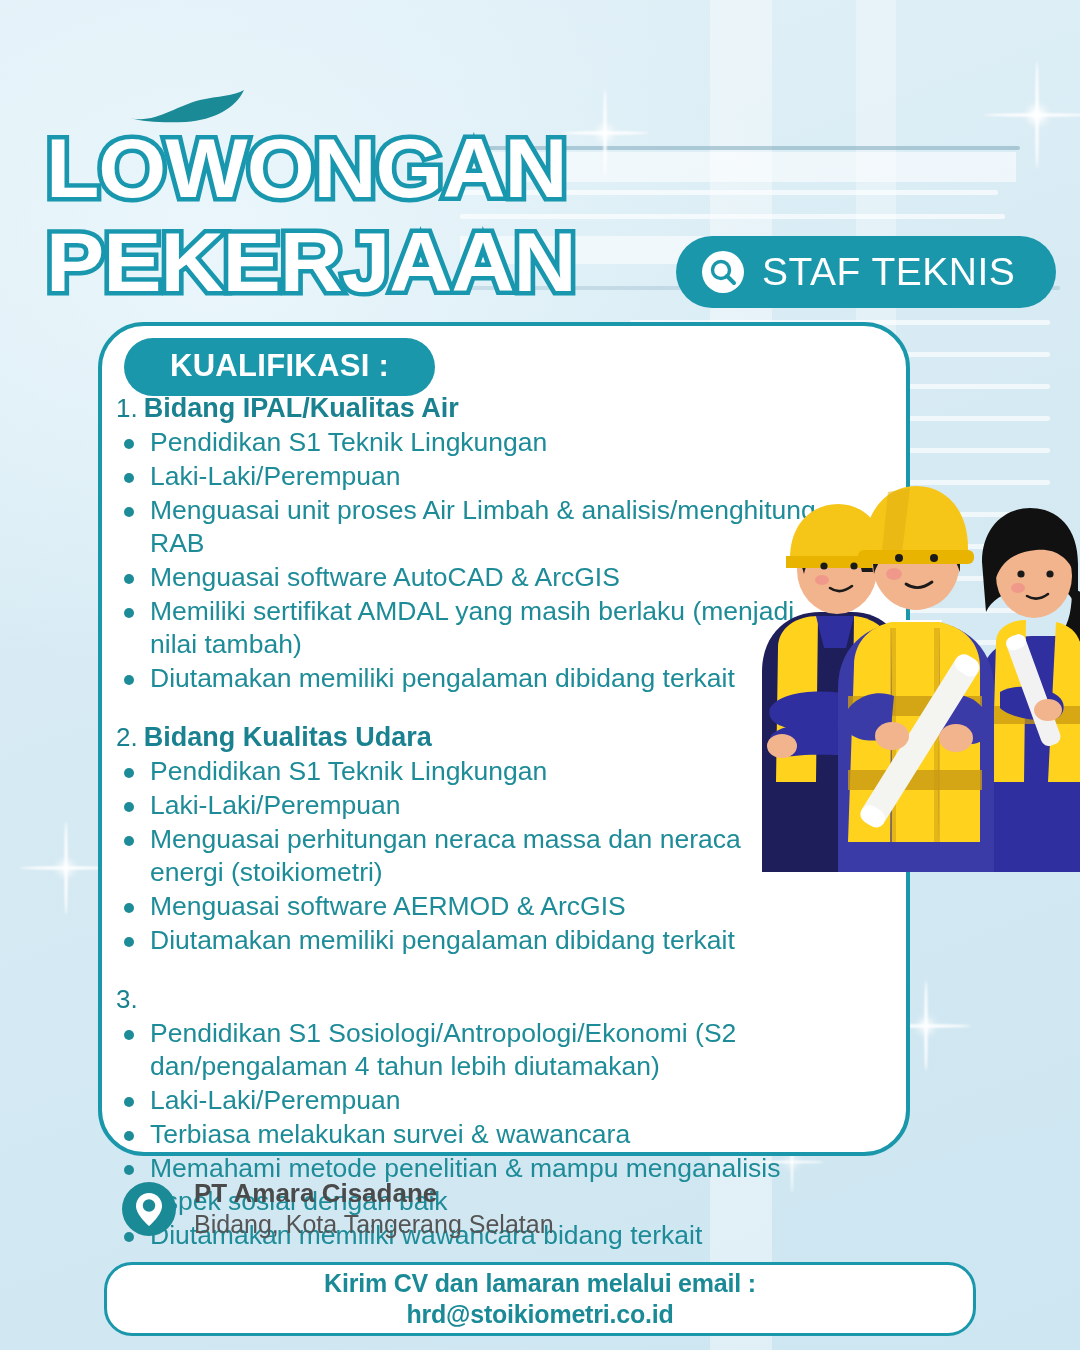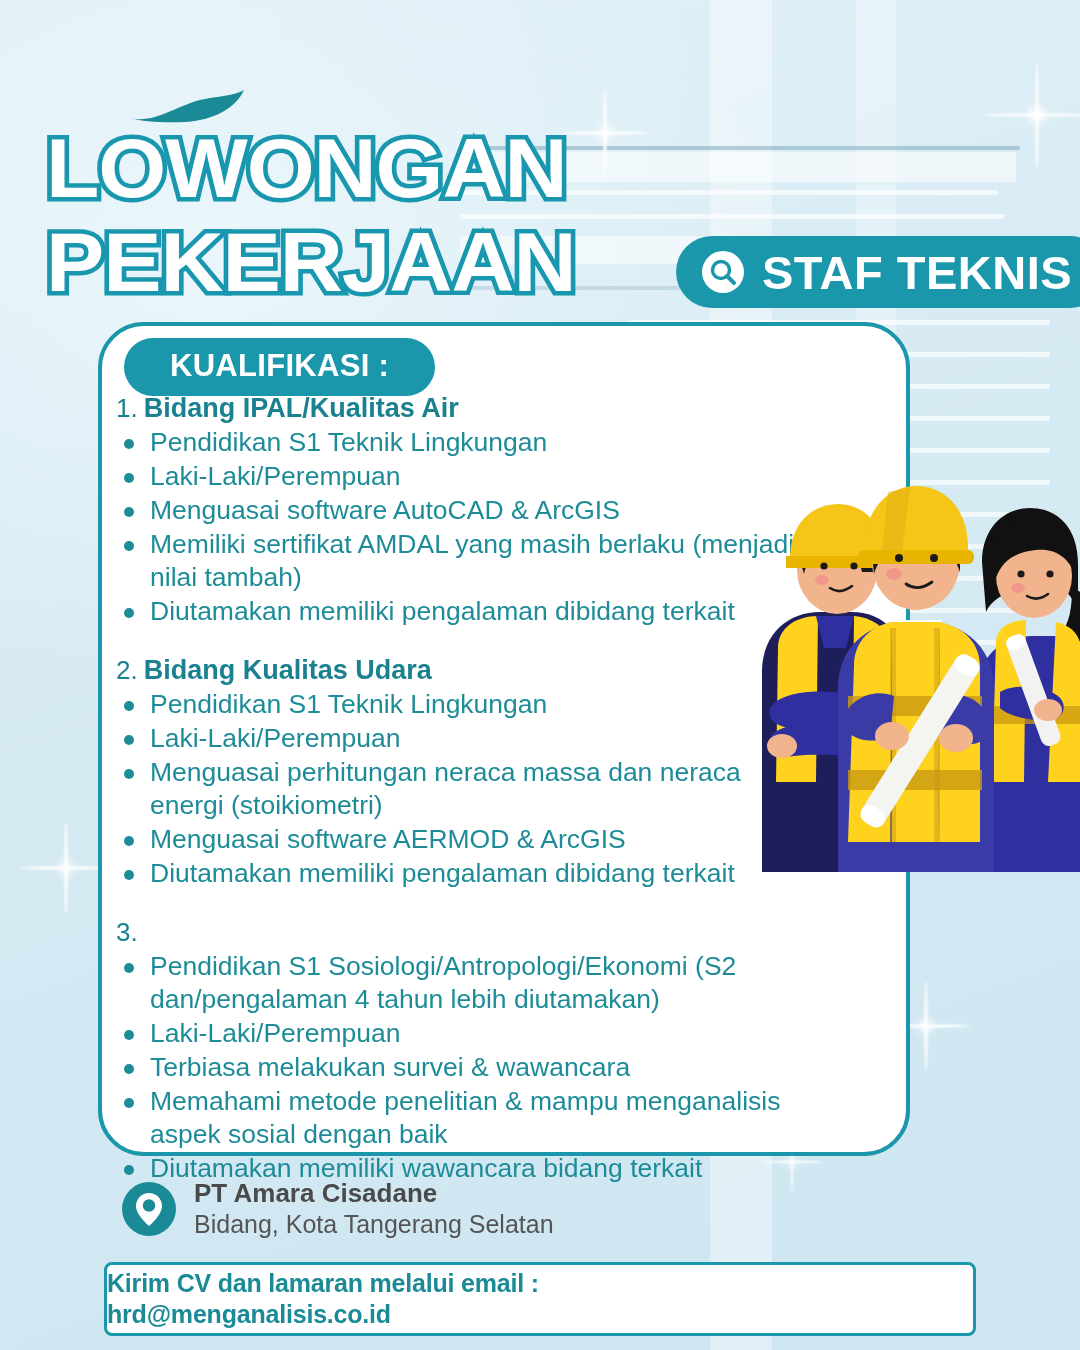--- a/index.html
+++ b/index.html
@@ -64,21 +64,21 @@
   
   .job-badge{
     position:absolute;left:676px;top:236px;
     height:72px;min-width:380px;
     background:#1a97ab;border-radius:40px;
     display:flex;align-items:center;gap:18px;
     padding:0 34px 0 26px;box-sizing:border-box;
   }
   .badge-icon{width:42px;height:42px;flex:0 0 42px;}
   .badge-label{
-    color:#ffffff;font-weight:700;font-size:47px;letter-spacing:.5px;white-space:nowrap;
+    color:#ffffff;font-weight:400;font-size:39px;letter-spacing:.5px;white-space:nowrap;
   }
 
   
   .card{
     position:absolute;left:98px;top:322px;width:812px;height:834px;
     background:#ffffff;
     border:4px solid #1a97ab;
     border-radius:46px;
     box-sizing:border-box;
   }
@@ -119,23 +119,23 @@
   
   .company{position:absolute;left:122px;top:1178px;display:flex;align-items:center;gap:18px;}
   .pin-wrap{width:54px;height:54px;flex:0 0 54px;}
   .company-text{display:flex;flex-direction:column;gap:1px;}
   .company-name{font-weight:700;font-size:26px;color:#4a4a4a;line-height:30px;}
   .company-loc{font-size:25px;color:#555555;line-height:31px;}
 
   
   .cta{
     position:absolute;left:104px;top:1262px;width:872px;height:74px;
-    background:#ffffff;border:3px solid #1a97ab;border-radius:8px;
+    background:#ffffff;border:3px solid #1a97ab;border-radius:28px;
     box-sizing:border-box;
-    display:flex;flex-direction:column;justify-content:center;
+    display:flex;flex-direction:column;align-items:center;justify-content:center;
   }
   .cta div{color:#1a8a97;font-weight:700;font-size:25px;line-height:31px;letter-spacing:-.2px;}
 </style>
 </head>
 <body>
 
 <div class="poster">
 
   <div class="bg-lines">
     <div class="bg-col" style="left:250px;top:0;width:62px;height:1350px;opacity:.38;"></div>
@@ -218,20 +218,21 @@
 
   <div class="qual" id="qual-root">
       <div class="sec">
         <div class="sec-title">
           <span class="sec-num">1.</span>
           <span>Bidang IPAL/Kualitas Air</span>
         </div>
         <ul class="items">
           <li>Pendidikan S1 Teknik  Lingkungan</li>
           <li>Laki-Laki/Perempuan</li>
+          <li>Menguasai unit proses Air Limbah &amp; analisis/menghitung RAB</li>
           <li>Menguasai software AutoCAD &amp; ArcGIS</li>
           <li>Memiliki sertifikat AMDAL yang masih berlaku (menjadi nilai tambah)</li>
           <li>Diutamakan memiliki pengalaman dibidang terkait</li>
         </ul>
       </div>
       <div class="sec">
         <div class="sec-title">
           <span class="sec-num">2.</span>
           <span>Bidang Kualitas Udara</span>
         </div>
@@ -359,16 +360,16 @@
       <circle cx="27" cy="23.5" r="6.2" fill="#1a8a97"></circle>
     </svg>
     <div class="company-text">
       <div class="company-name">PT Amara Cisadane</div>
       <div class="company-loc">Bidang, Kota Tangerang Selatan</div>
     </div>
   </div>
 
   <div class="cta">
     <div>Kirim CV dan lamaran melalui email :</div>
-    <div>hrd@menganalisis.co.id</div>
+    <div>hrd@stoikiometri.co.id</div>
   </div>
 
 </div>
 
 </body></html>

